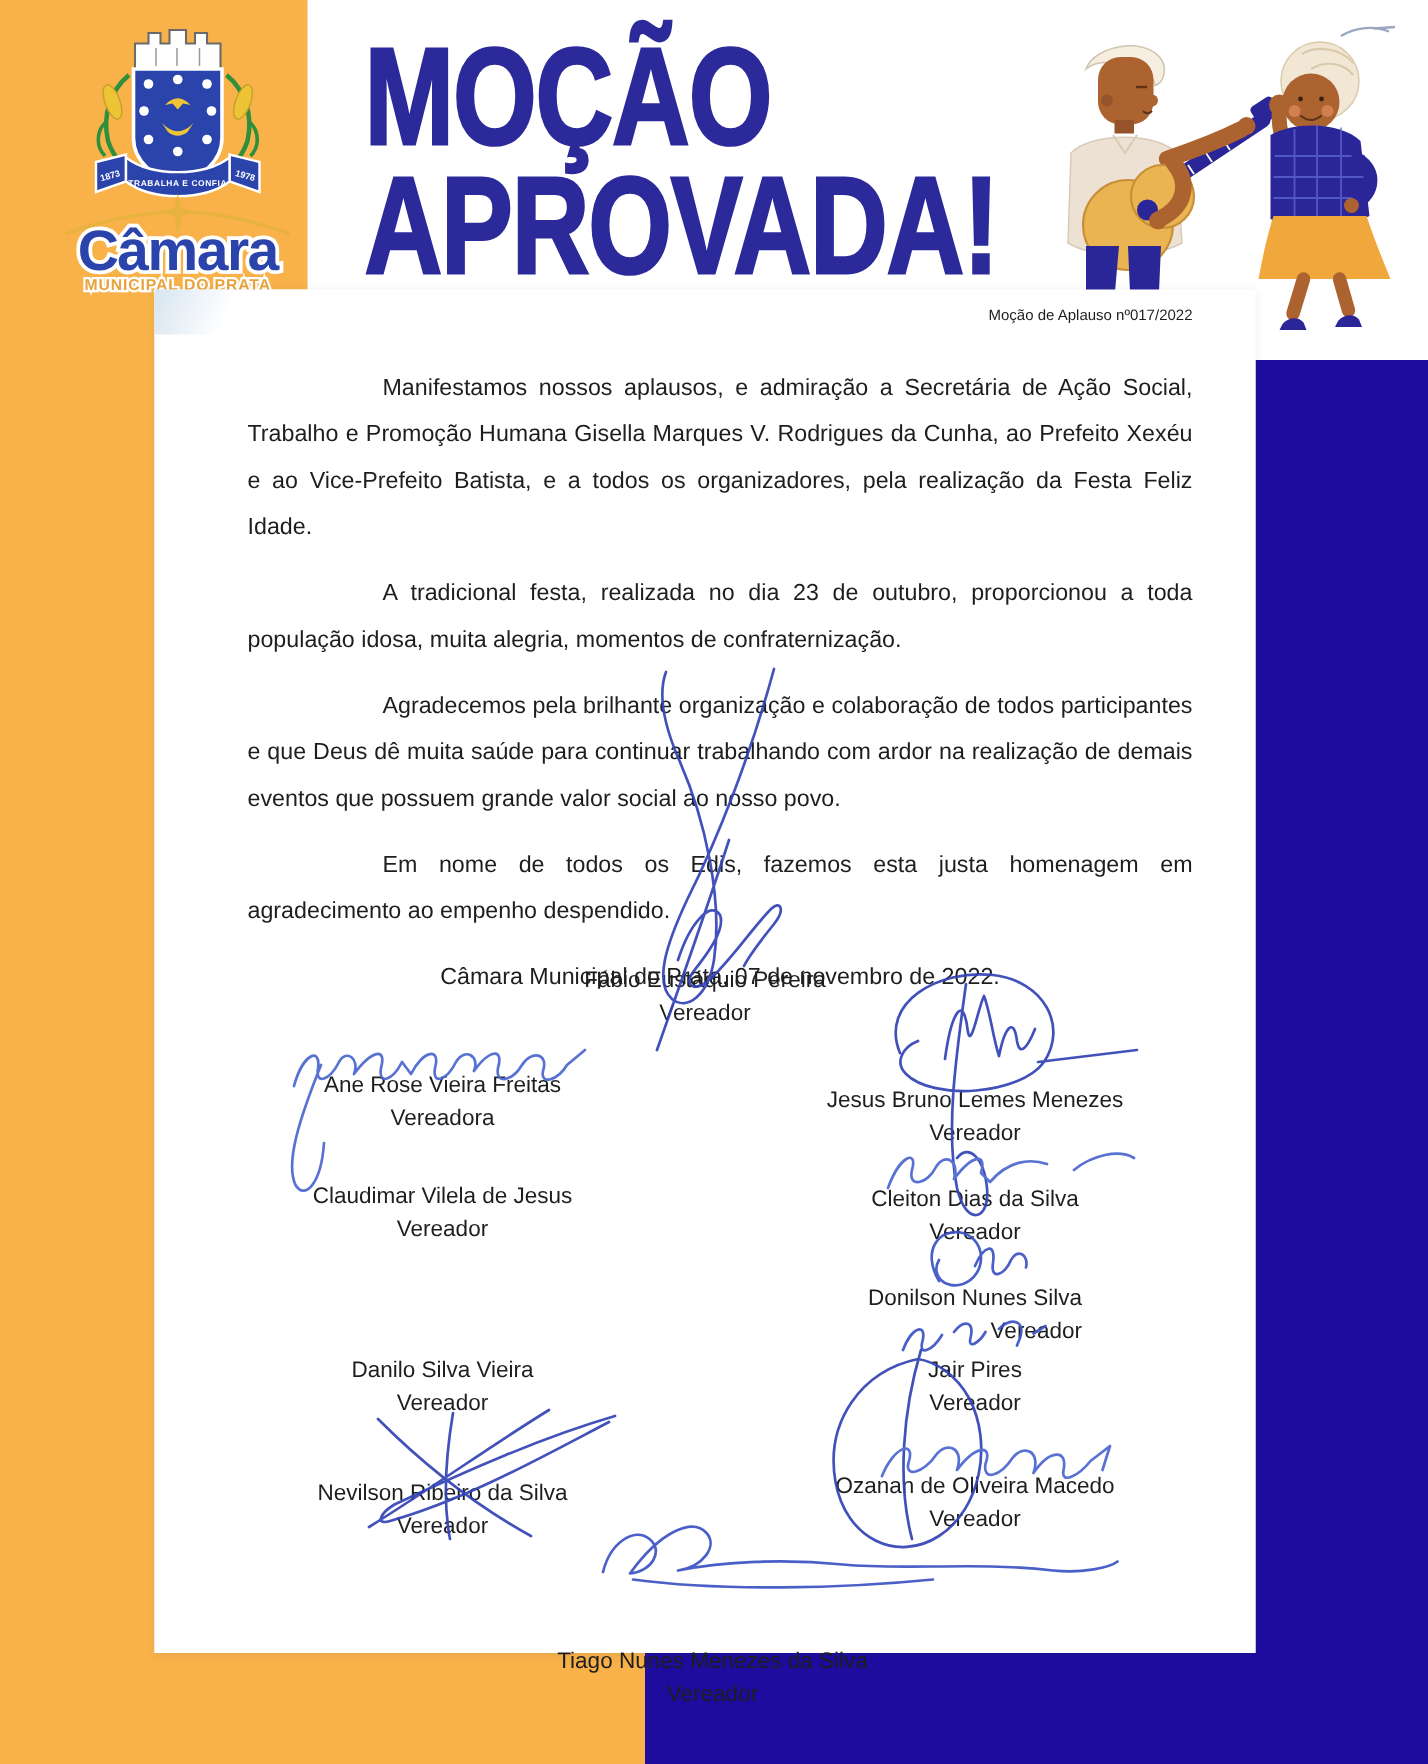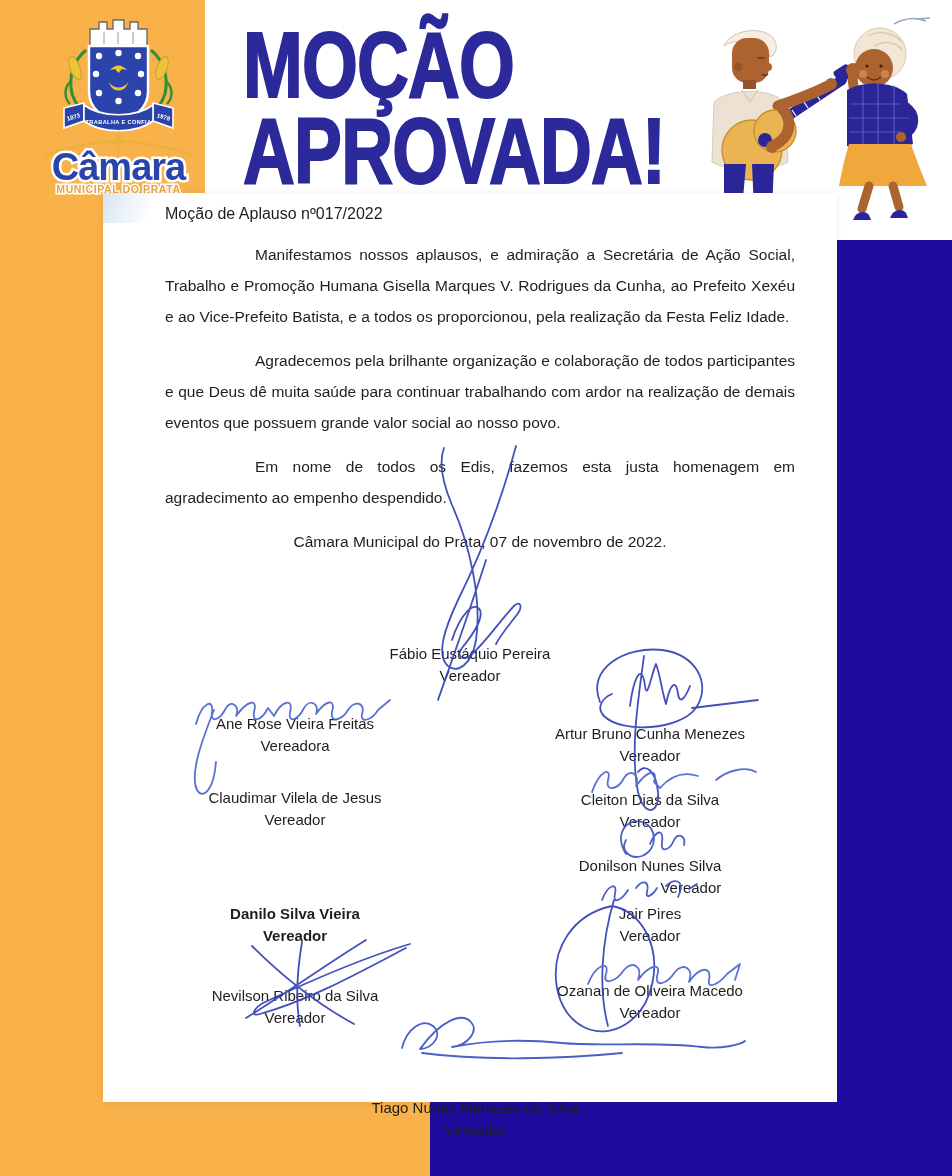--- a/index.html
+++ b/index.html
@@ -31,21 +31,21 @@
   
   .page{
     position:absolute;left:103px;top:193px;width:734px;height:909px;background:#ffffff;
     box-shadow:0 1px 6px rgba(60,60,90,0.10);
   }
   .page-fold{
     position:absolute;left:0;top:0;width:78px;height:30px;
     background:linear-gradient(110deg,#D7E5F0 0%,rgba(255,255,255,0) 62%);
   }
   .page-text{position:absolute;left:0;top:0;width:734px;padding:12px 42px 0 62px;box-sizing:border-box;color:#1E1E1E;}
-  .doc-title{text-align:left;font-size:16px;margin:0 0 16px 0;}
+  .doc-title{text-align:right;font-size:10px;margin:0 0 27px 0;}
   .page-text p{
     margin:0 0 13px 0;font-size:15.5px;line-height:31px;text-align:justify;text-indent:90px;
   }
   .date-line{text-align:center;font-size:15.5px;line-height:31px;margin-top:2px;}
 
   
   .sig-block{
     position:absolute;transform:translateX(-50%);text-align:center;
     font-size:15px;line-height:22px;color:#1E1E1E;white-space:nowrap;
   }
@@ -183,51 +183,52 @@
       </g>
 
       <path d="M222,14 C232,8 244,7 254,11 M244,9 L258,8" fill="none" stroke="#9AA7C0" stroke-width="1.6"></path>
     </svg>
   </div>
 
   <div class="page">
     <div class="page-fold"></div>
     <div class="page-text">
       <div class="doc-title">Moção de Aplauso nº017/2022</div>
-      <p>Manifestamos nossos aplausos, e admiração a Secretária de Ação Social, Trabalho e Promoção Humana Gisella Marques V. Rodrigues da Cunha, ao Prefeito Xexéu e ao Vice-Prefeito Batista, e a todos os proporcionou, pela realização da Festa Feliz Idade.</p>
+      <p>Manifestamos nossos aplausos, e admiração a Secretária de Ação Social, Trabalho e Promoção Humana Gisella Marques V. Rodrigues da Cunha, ao Prefeito Xexéu e ao Vice-Prefeito Batista, e a todos os organizadores, pela realização da Festa Feliz Idade.</p>
+      <p>A tradicional festa, realizada no dia 23 de outubro, proporcionou a toda população idosa, muita alegria, momentos de confraternização.</p>
       <p>Agradecemos pela brilhante organização e colaboração de todos participantes e que Deus dê muita saúde para continuar trabalhando com ardor na realização de demais eventos que possuem grande valor social ao nosso povo.</p>
       <p>Em nome de todos os Edis, fazemos esta justa homenagem em agradecimento ao empenho despendido.</p>
       <div class="date-line">Câmara Municipal do Prata, 07 de novembro de 2022.</div>
     </div>
 
     <div class="sig-block" style="left:367px;top:450px;">
       <div>Fábio Eustáquio Pereira</div>
       <div>Vereador</div>
     </div>
     <div class="sig-block" style="left:192px;top:520px;">
       <div>Ane Rose Vieira Freitas</div>
       <div>Vereadora</div>
     </div>
     <div class="sig-block" style="left:547px;top:530px;">
-      <div>Artur Bruno Cunha Menezes</div>
+      <div>Jesus Bruno Lemes Menezes</div>
       <div>Vereador</div>
     </div>
     <div class="sig-block" style="left:192px;top:594px;">
       <div>Claudimar Vilela de Jesus</div>
       <div>Vereador</div>
     </div>
     <div class="sig-block" style="left:547px;top:596px;">
       <div>Cleiton Dias da Silva</div>
       <div>Vereador</div>
     </div>
     <div class="sig-block" style="left:547px;top:662px;text-align:right;">
       <div>Donilson Nunes Silva</div>
       <div>Vereador</div>
     </div>
-    <div class="sig-block" style="left:192px;top:710px;font-weight:bold;">
+    <div class="sig-block" style="left:192px;top:710px;">
       <div>Danilo Silva Vieira</div>
       <div>Vereador</div>
     </div>
     <div class="sig-block" style="left:547px;top:710px;">
       <div>Jair Pires</div>
       <div>Vereador</div>
     </div>
     <div class="sig-block" style="left:192px;top:792px;">
       <div>Nevilson Ribeiro da Silva</div>
       <div>Vereador</div>

